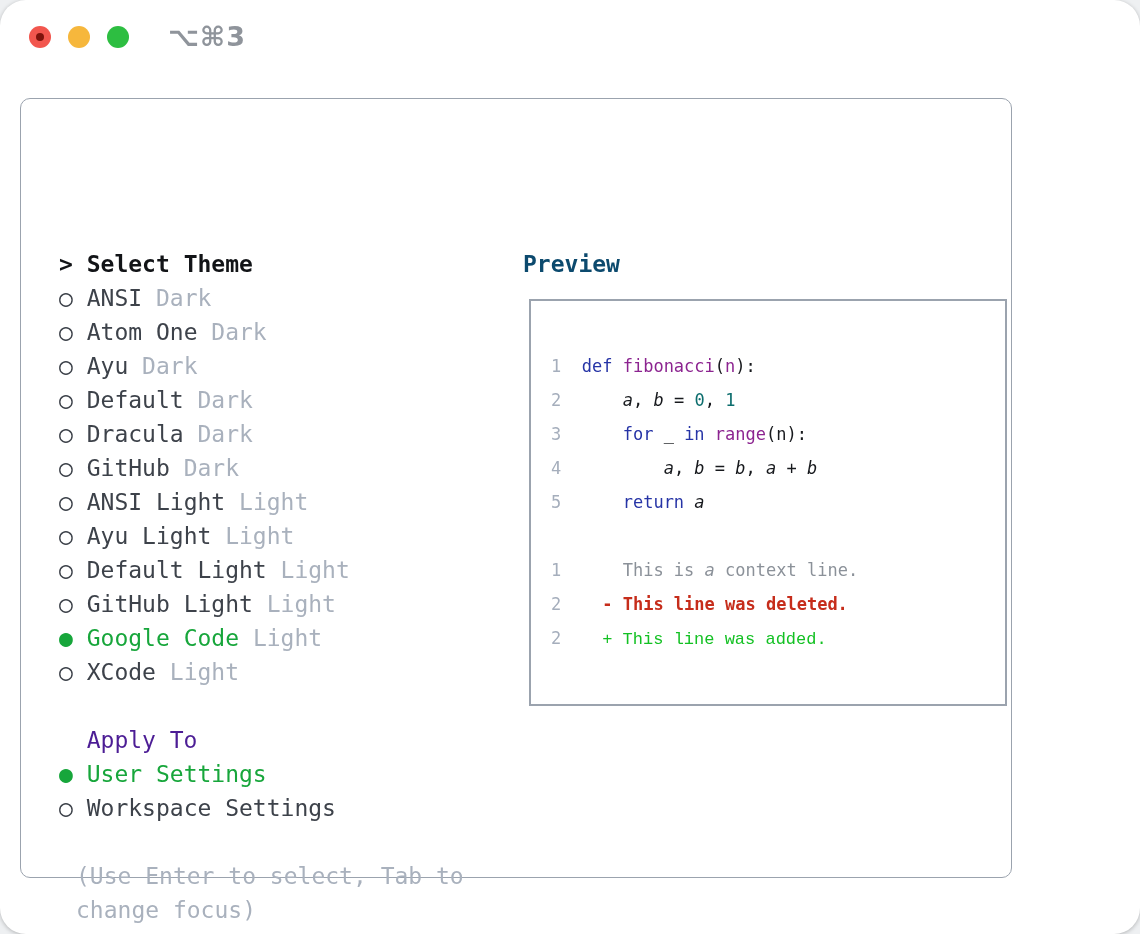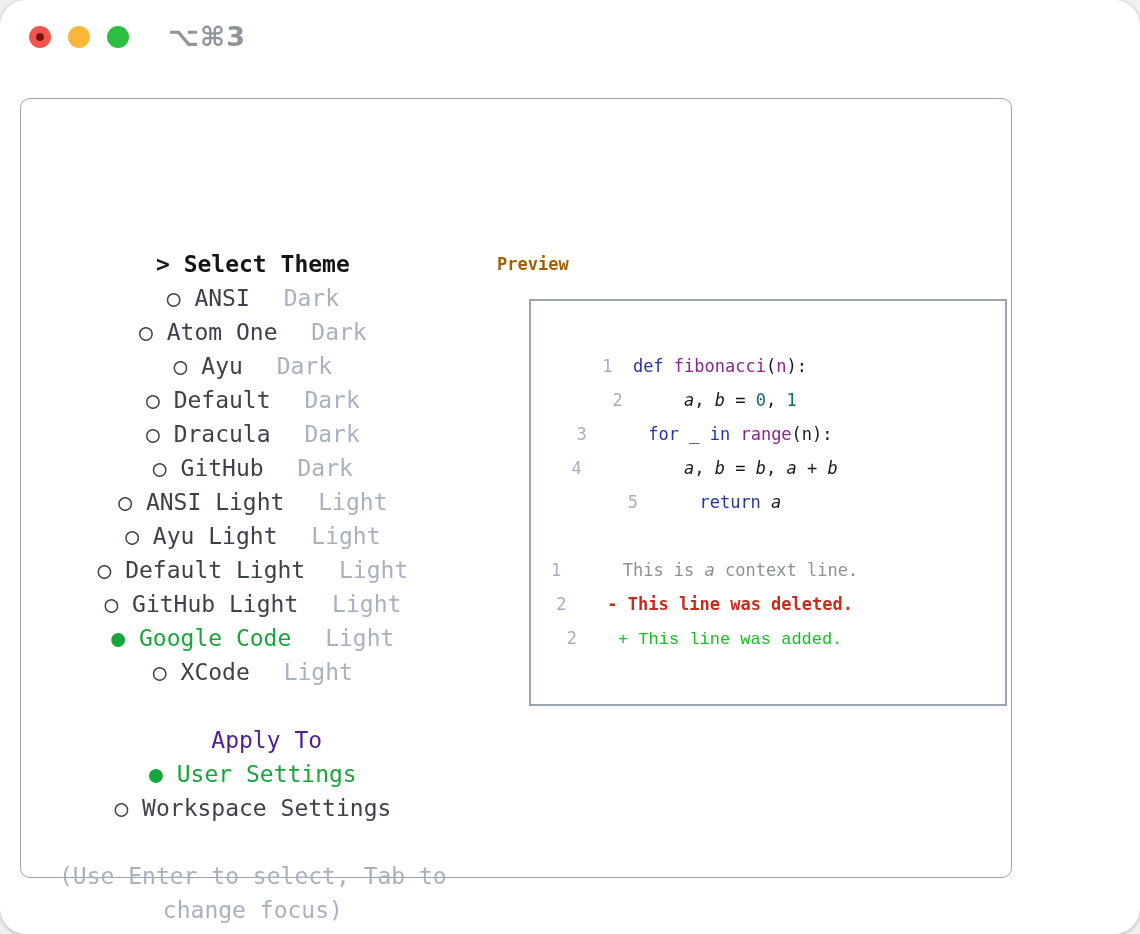--- a/index.html
+++ b/index.html
@@ -25,40 +25,40 @@
   .tl-dot{width:8px;height:8px;border-radius:50%;background:var(--traffic-red-dot);}
   .window-title{
     position:absolute;left:168px;top:21px;
     font-family:"DejaVu Sans", sans-serif;
     font-size:27px;font-weight:600;letter-spacing:1px;
     color:#8f949b;
   }
   
   .panel{
     position:absolute;left:20px;top:98px;width:990px;height:778px;
-    border:1.5px solid var(--border-gray);border-radius:10px;background:#fff;text-align:center;
+    border:1.5px solid var(--border-gray);border-radius:10px;background:#fff;
   }
   
   .left-col{
     position:absolute;left:38px;top:148px;
     font-size:23px;line-height:34px;white-space:pre;
   }
   .row{height:34px;}
   .hdr{font-weight:bold;color:#121417;}
   .marker{color:var(--text-dark);}
   .marker-sel{color:var(--selection-green);}
   .name{color:var(--text-dark);}
   .name-sel{color:var(--selection-green);margin-top:16px;}
-  .variant{color:var(--muted-gray);margin-left:20px;}
+  .variant{color:var(--muted-gray);}
   .apply-hdr{color:#4c1d95;}
-  .help{color:var(--muted-gray);}
+  .help{color:var(--muted-gray);margin-left:17px;}
   
   .preview-label{
-    position:absolute;left:476px;top:148px;
-    font-size:17px;line-height:34px;font-weight:bold;color:#a16207;
+    position:absolute;left:502px;top:148px;
+    font-size:23px;line-height:34px;font-weight:bold;color:#0c4a6e;
   }
   .preview-box{
     position:absolute;left:508px;top:200px;width:474px;height:403px;
     border:2px solid var(--border-gray);background:#fff;
   }
   .code{
     position:absolute;left:20px;top:48px;
     font-size:17px;line-height:34px;white-space:pre;color:#17191d;
   }
   .pline{height:34px;}

